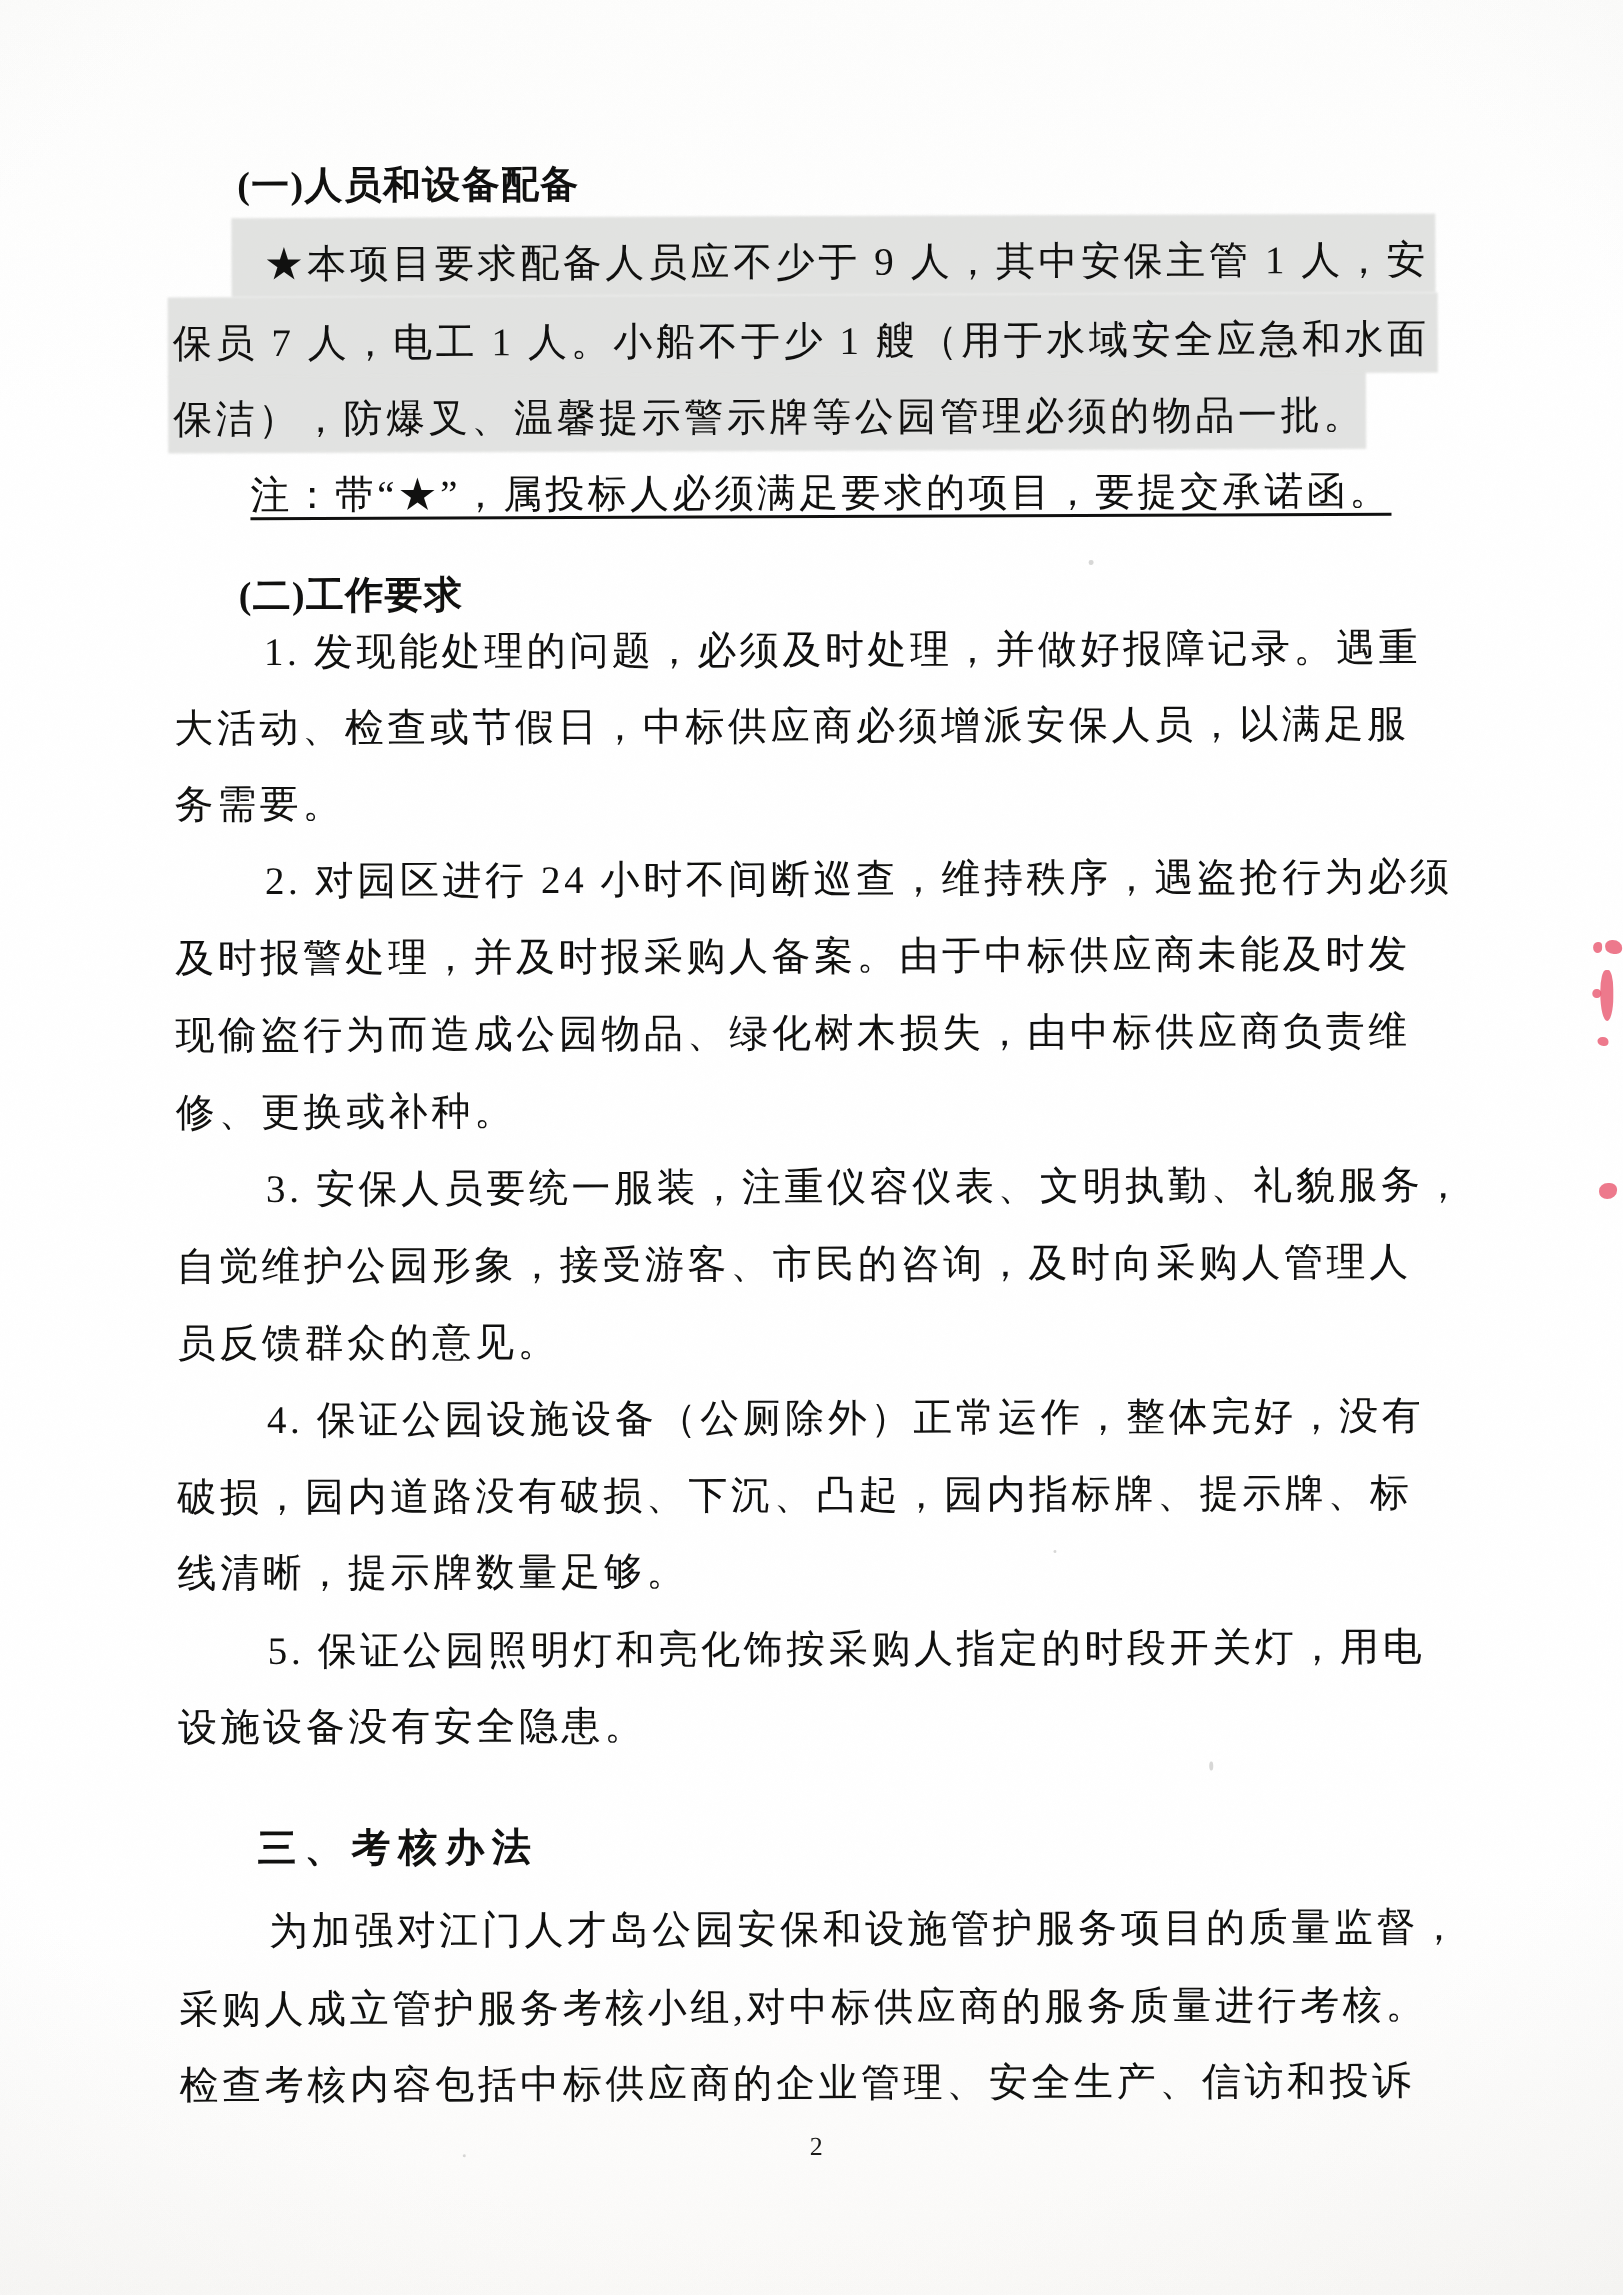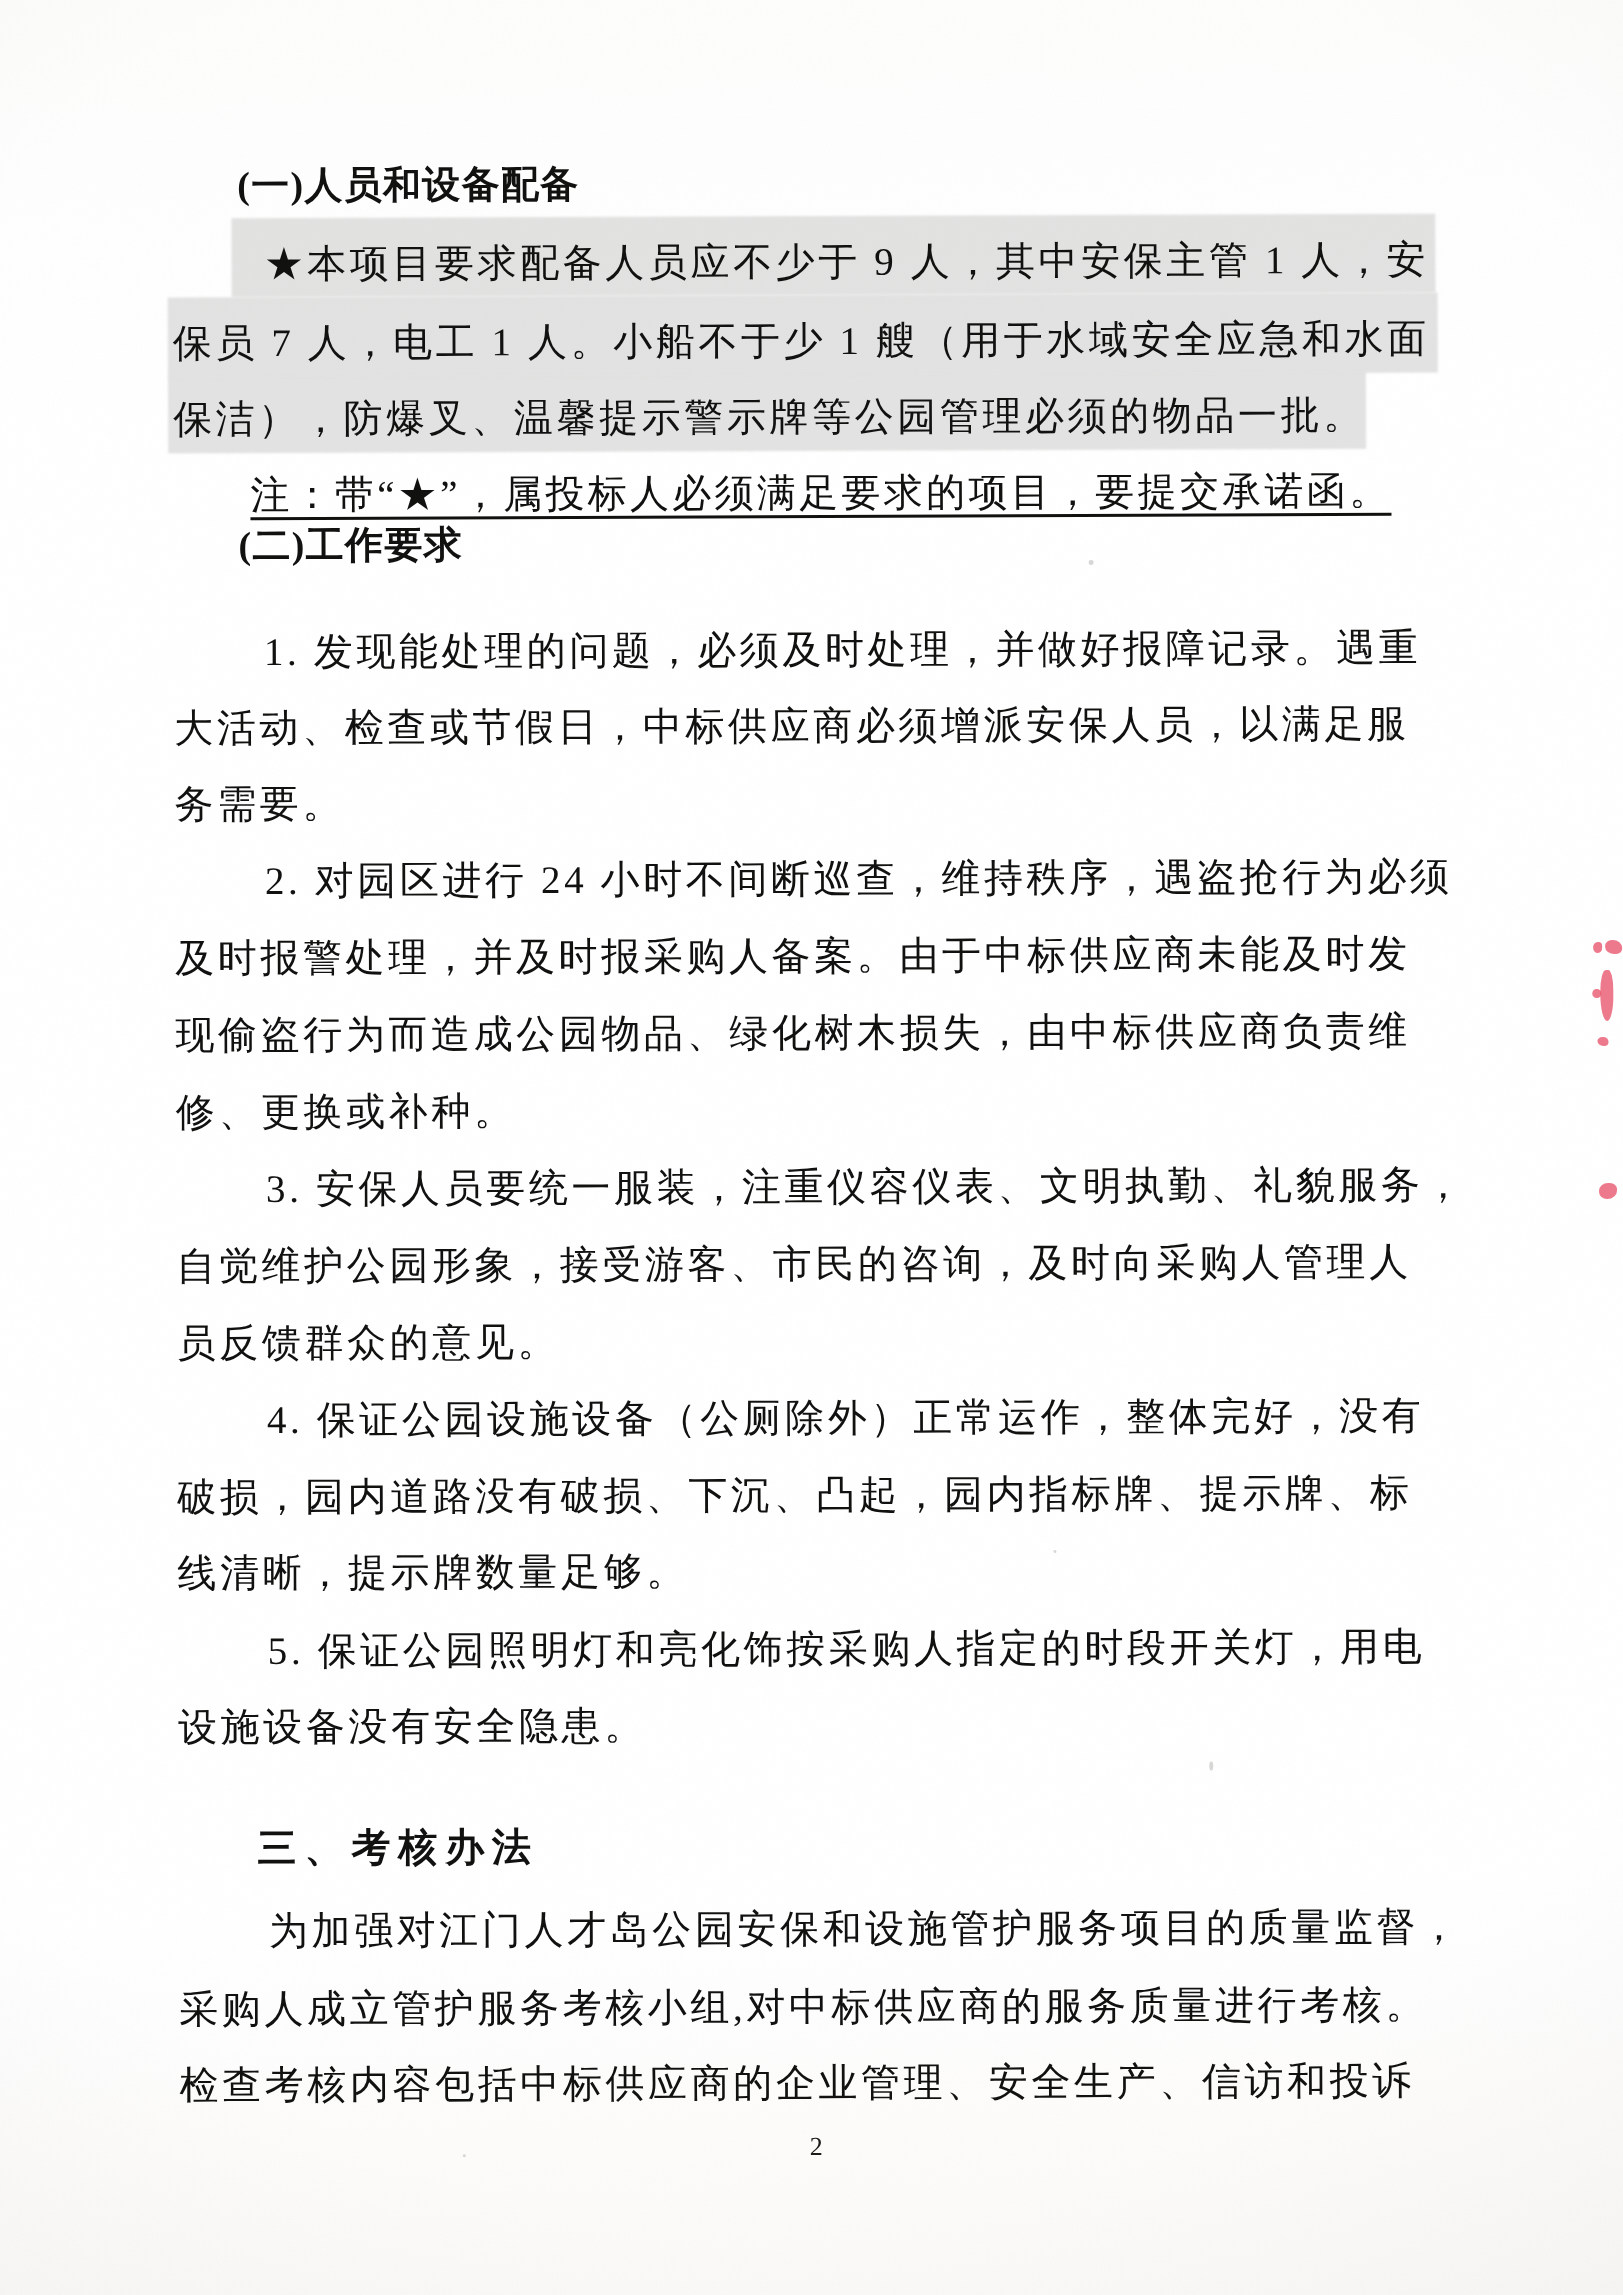--- a/index.html
+++ b/index.html
@@ -149,21 +149,21 @@
     <div class="col" id="text-column">
 
     <div class="hl" style="left: 59px; top: 216px; width: 1204px; height: 79px;"></div>
         <div class="hl" style="left: -5.2px; top: 295px; width: 1270px; height: 80px;"></div>
         <div class="hl" style="left: -5.2px; top: 374px; width: 1198px; height: 77px;"></div>
         <div class="ln head-line" style="left: 65px; top: 164px;">(一)人员和设备配备</div>
         <div class="ln body-line" style="left: 92px; top: 242px;">★本项目要求配备人员应不少于 9 人，其中安保主管 1 人，安</div>
         <div class="ln body-line" style="left: 0px; top: 321px;">保员 7 人，电工 1 人。小船不于少 1 艘（用于水域安全应急和水面</div>
         <div class="ln body-line" style="left: 0px; top: 397px;">保洁），防爆叉、温馨提示警示牌等公园管理必须的物品一批。</div>
         <div class="ln note-line" style="left: 77px; top: 473px;">注：带“★”，属投标人必须满足要求的项目，要提交承诺函。</div>
-        <div class="ln head-line" style="left: 65px; top: 524px;">(二)工作要求</div>
+        <div class="ln head-line" style="left: 65px; top: 574px;">(二)工作要求</div>
         <div class="ln body-line" style="left: 90px; top: 630px;">1. 发现能处理的问题，必须及时处理，并做好报障记录。遇重</div>
         <div class="ln body-line" style="left: 0px; top: 706px;">大活动、检查或节假日，中标供应商必须增派安保人员，以满足服</div>
         <div class="ln body-line" style="left: 0px; top: 782px;">务需要。</div>
         <div class="ln body-line" style="left: 90px; top: 859px;">2. 对园区进行 24 小时不间断巡查，维持秩序，遇盗抢行为必须</div>
         <div class="ln body-line" style="left: 0px; top: 936px;">及时报警处理，并及时报采购人备案。由于中标供应商未能及时发</div>
         <div class="ln body-line" style="left: 0px; top: 1013px;">现偷盗行为而造成公园物品、绿化树木损失，由中标供应商负责维</div>
         <div class="ln body-line" style="left: 0px; top: 1090px;">修、更换或补种。</div>
         <div class="ln body-line" style="left: 90px; top: 1167px;">3. 安保人员要统一服装，注重仪容仪表、文明执勤、礼貌服务，</div>
         <div class="ln body-line" style="left: 0px; top: 1244px;">自觉维护公园形象，接受游客、市民的咨询，及时向采购人管理人</div>
         <div class="ln body-line" style="left: 0px; top: 1321px;">员反馈群众的意见。</div>

